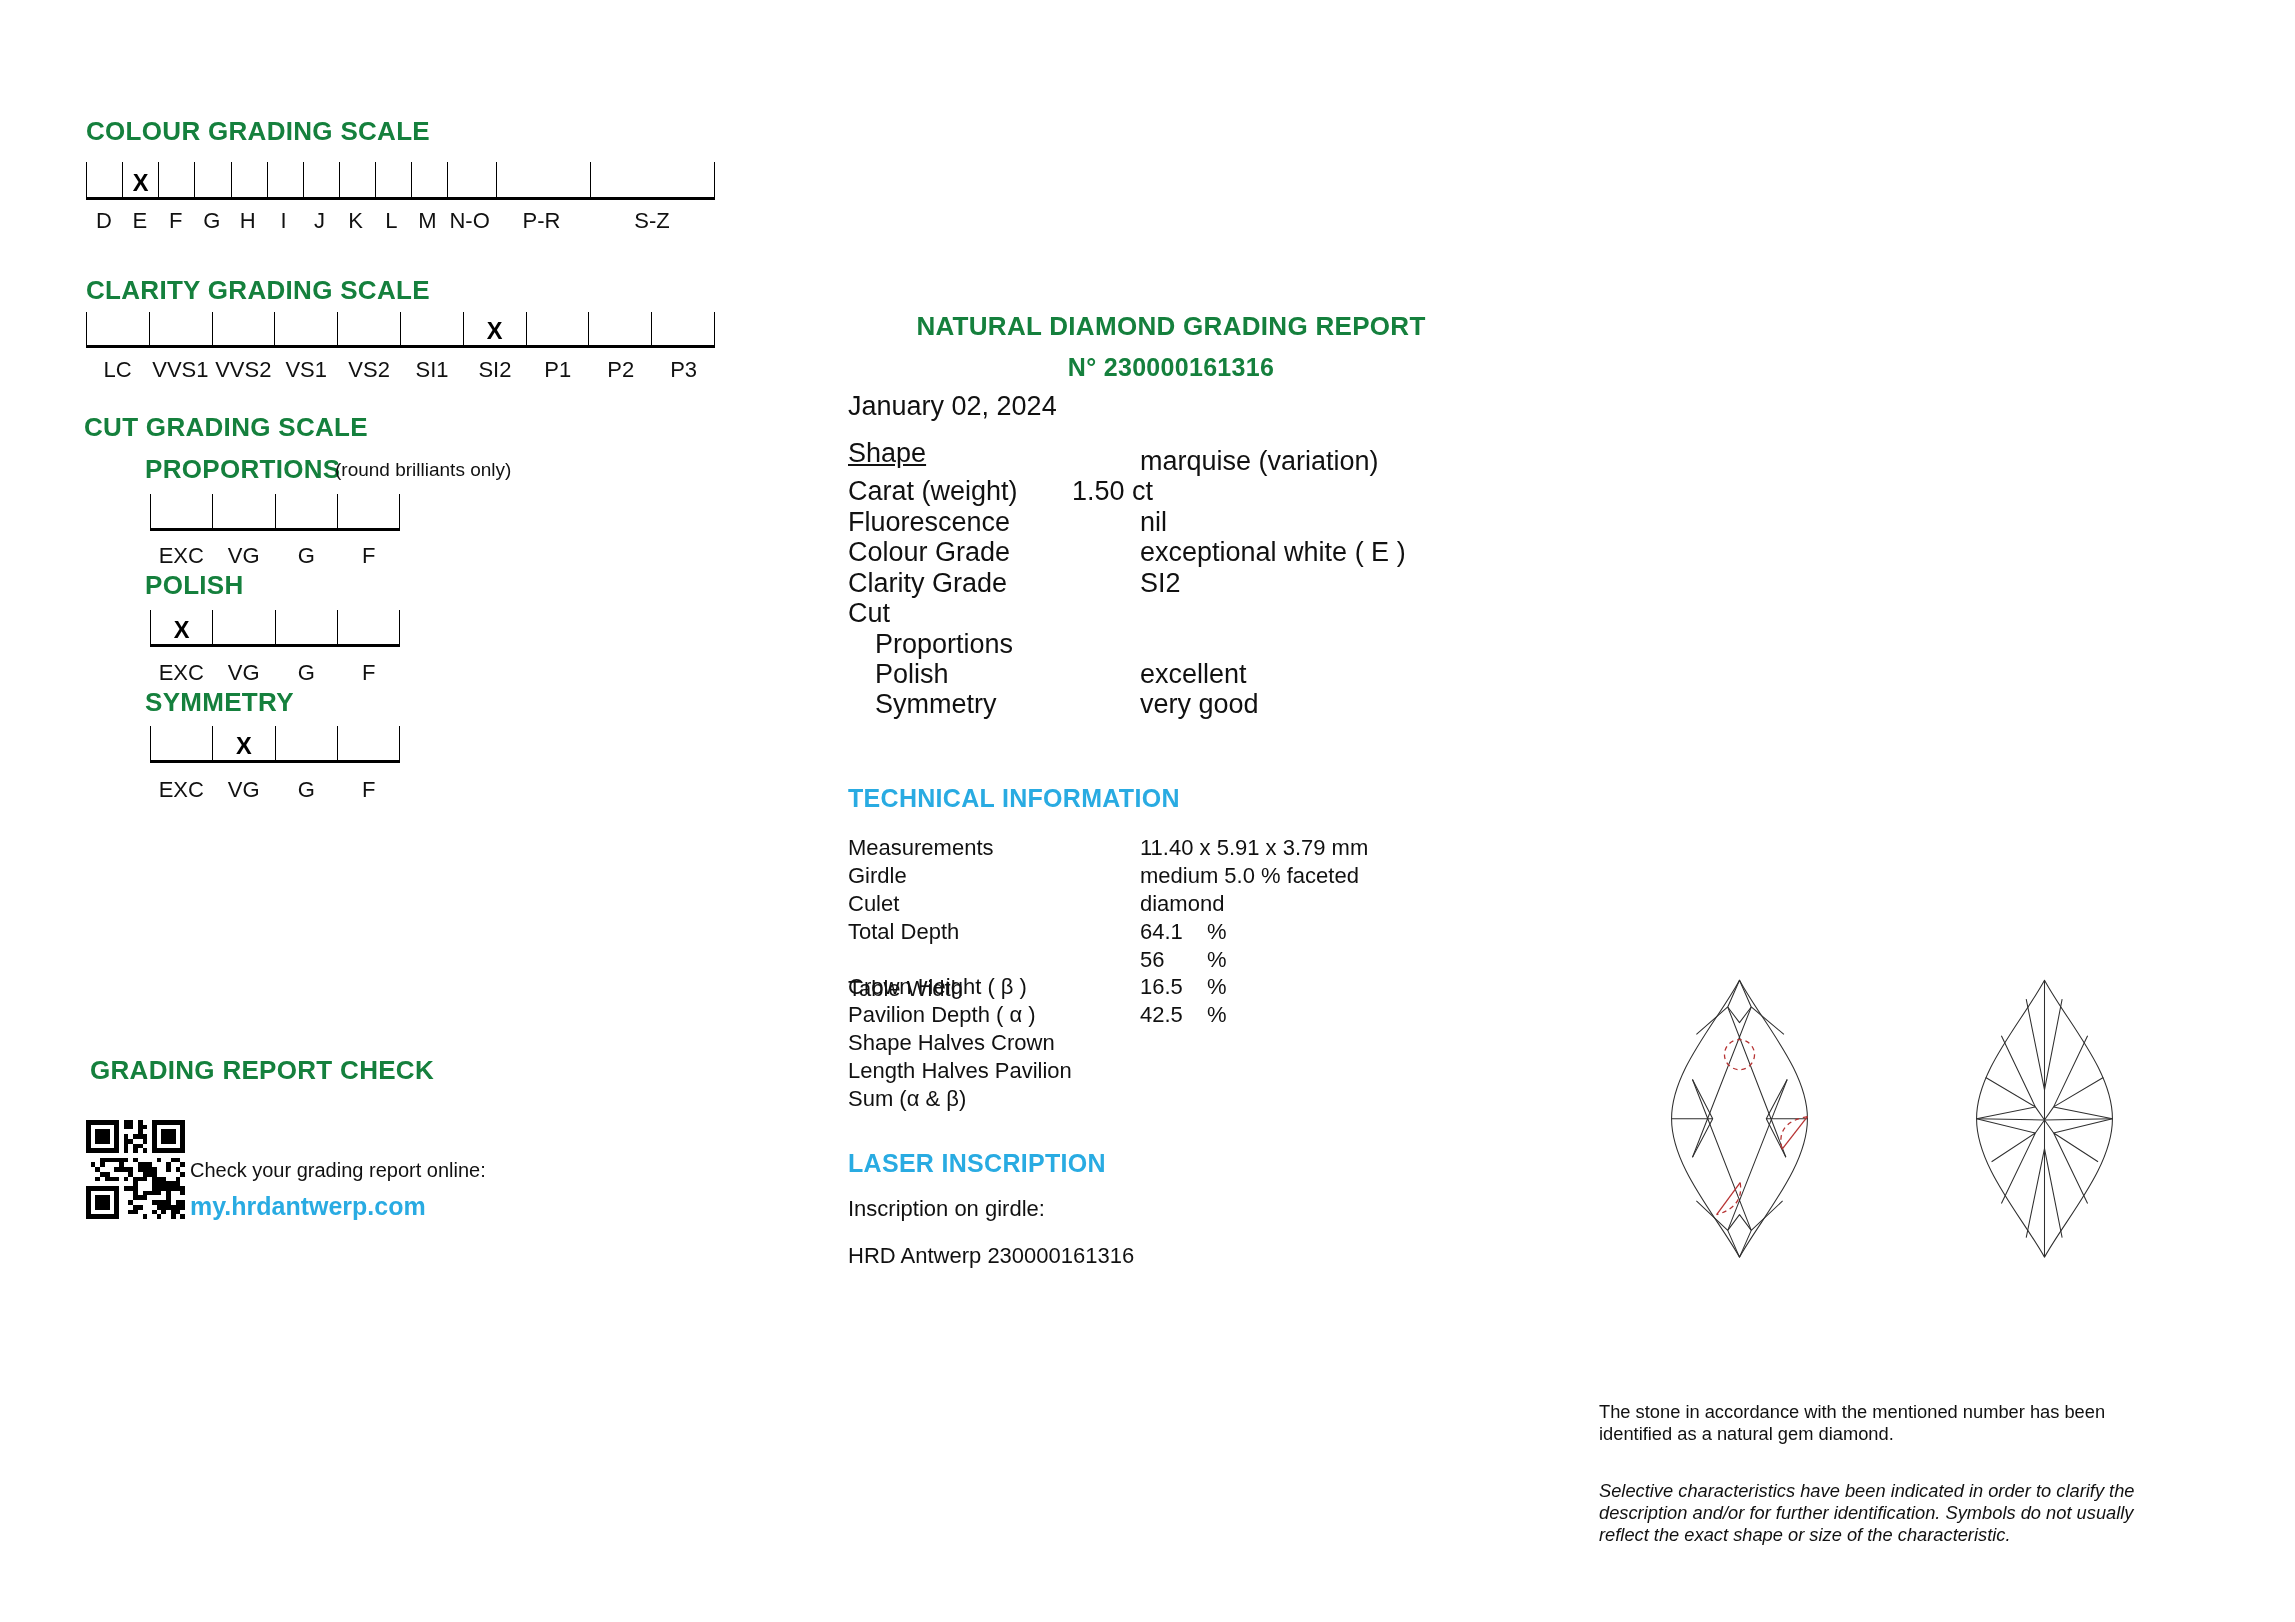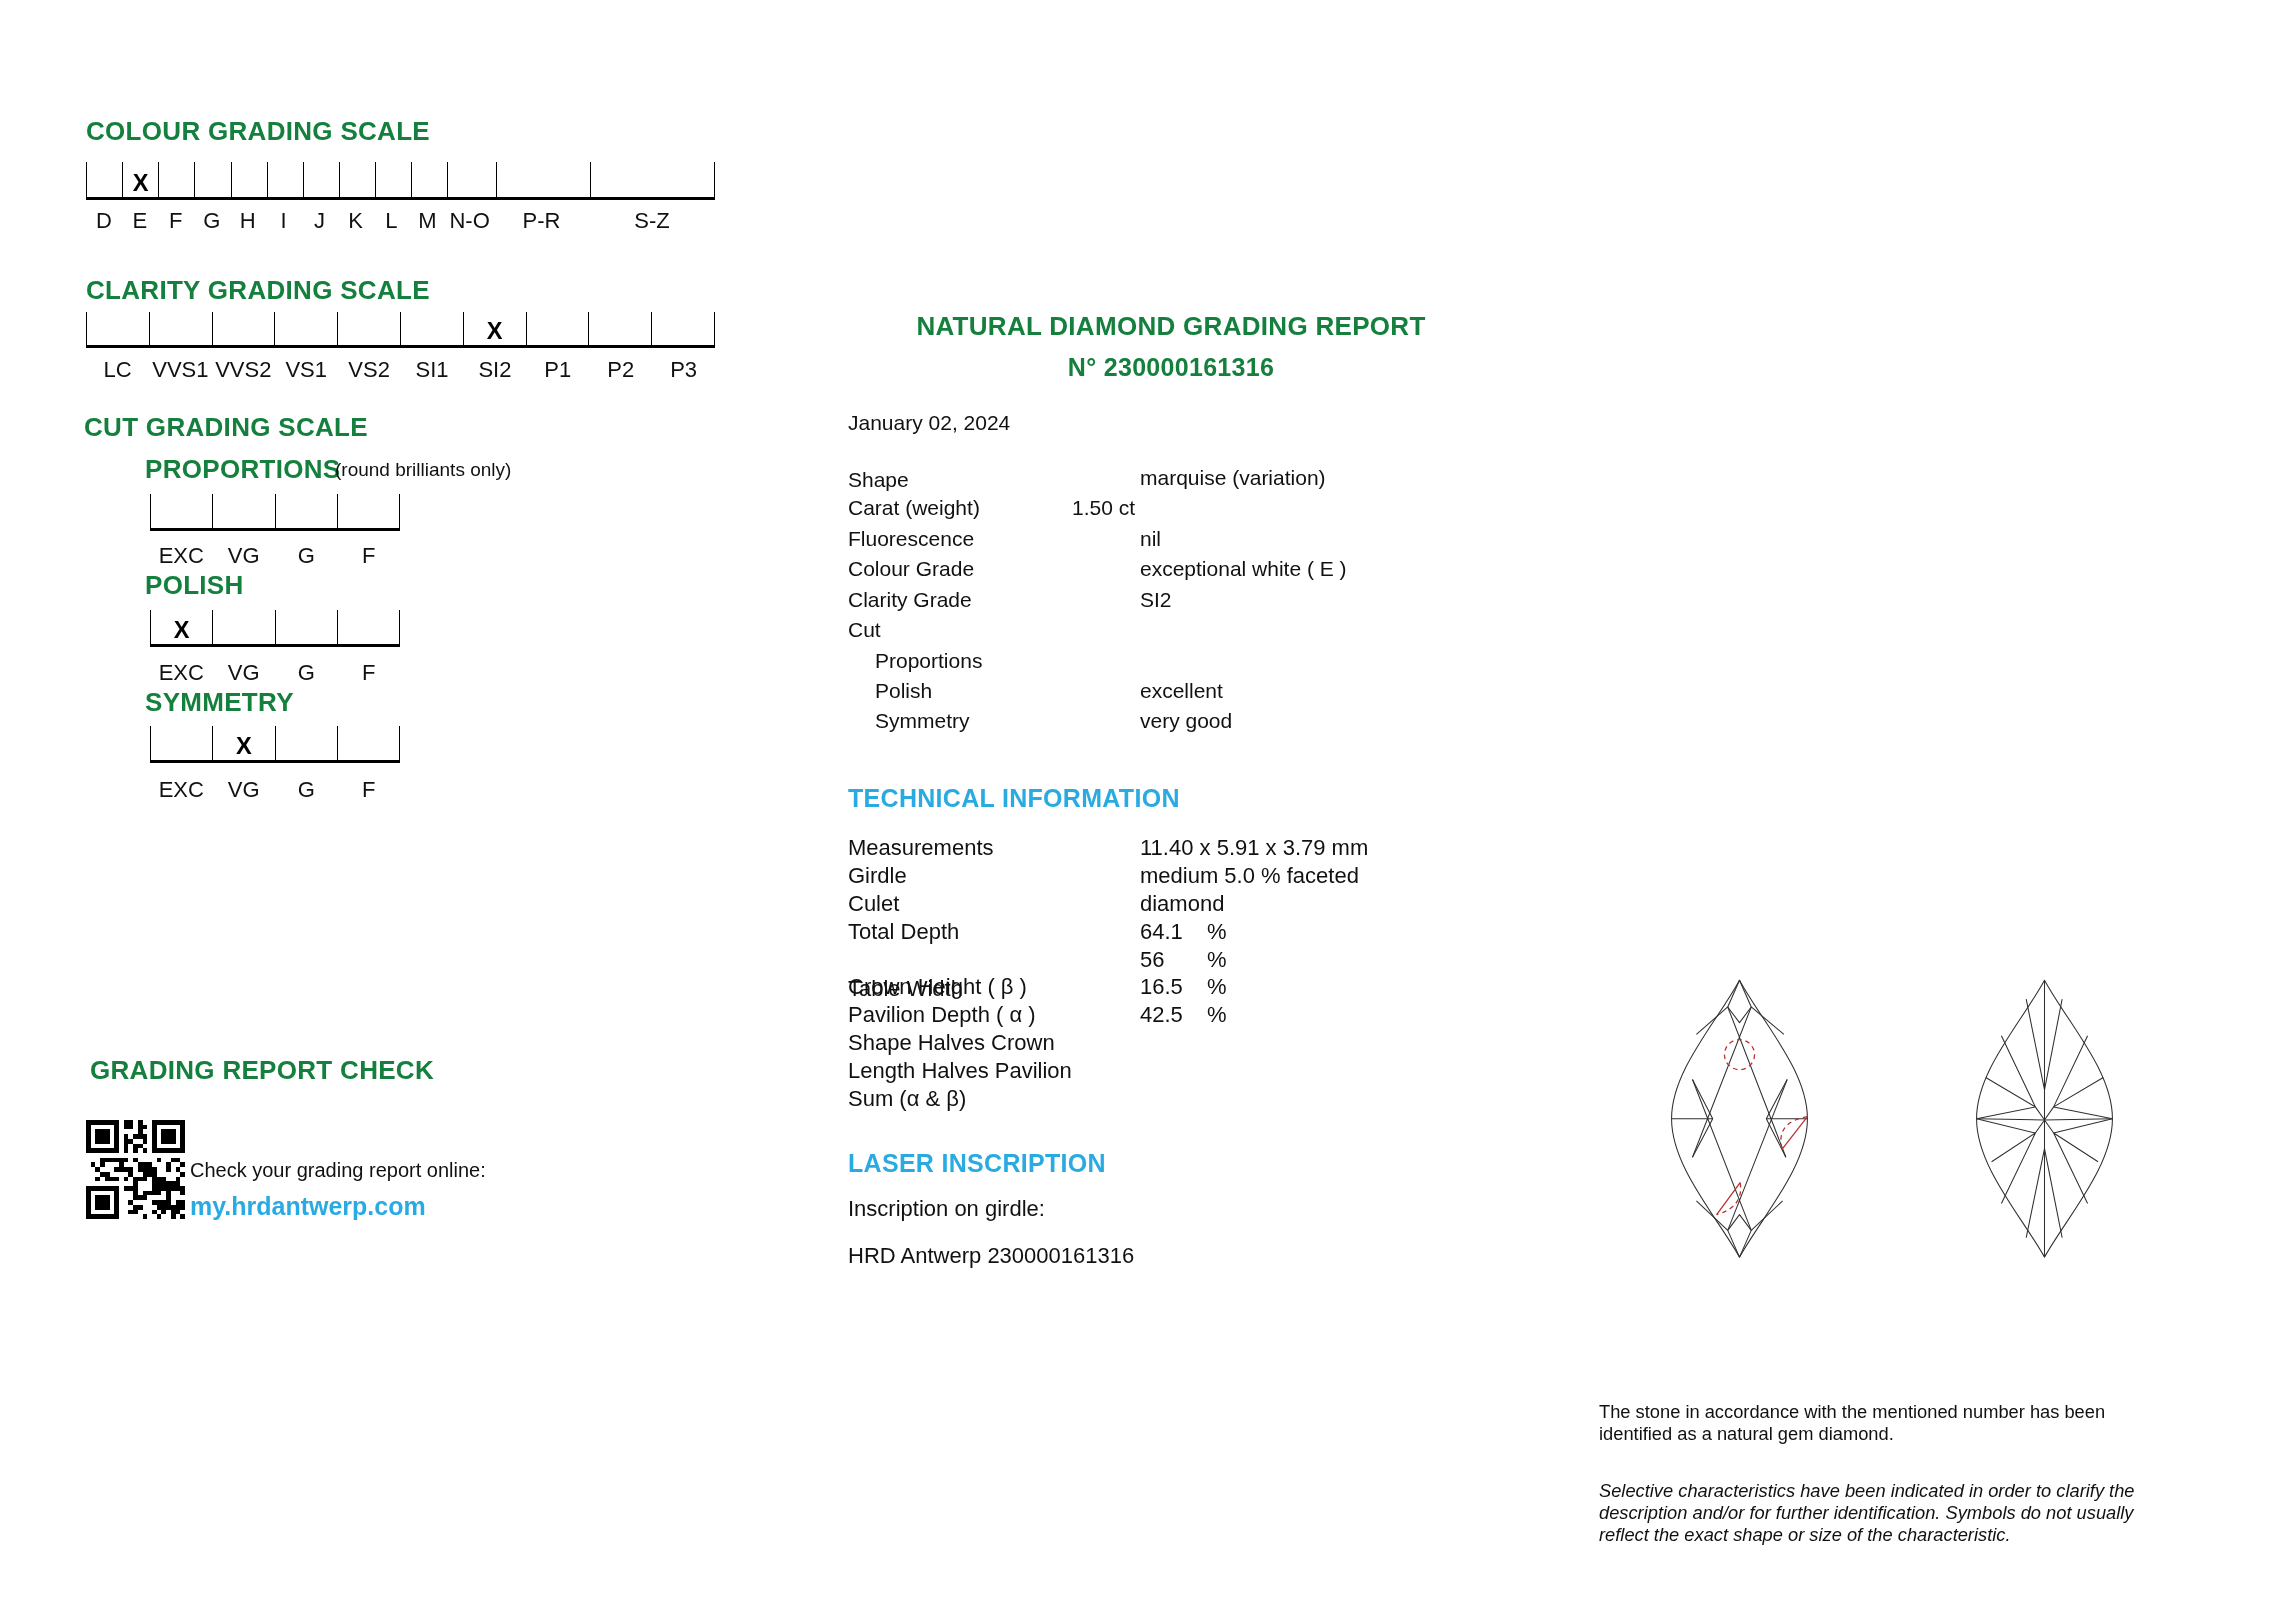--- a/index.html
+++ b/index.html
@@ -7,21 +7,21 @@
     position:relative;
     width:2295px;height:1622px;
     background:#ffffff;
     font-family:"Liberation Sans", sans-serif;
     color:#111;
     overflow:hidden;
   }
   .abs{position:absolute;}
   .h-blue{color:#15803d;font-weight:bold;font-size:26px;letter-spacing:0.3px;white-space:nowrap;}
   .h-blue-r{color:#29ABE2;font-weight:bold;font-size:25px;letter-spacing:0.3px;white-space:nowrap;}
-  .body-text{font-size:21px;white-space:nowrap;margin-top:20px;}
+  .body-text{font-size:27px;white-space:nowrap;}
   .tech-text{font-size:22px;white-space:nowrap;}
   .small-note{font-size:19px;color:#111;font-weight:normal;white-space:nowrap;}
   .center-line{width:100%;text-align:center;}
   
   .ruler{display:flex;align-items:stretch;border-bottom:3.3px solid #000;box-sizing:border-box;}
   .ruler .cell{position:relative;border-left:1.3px solid #000;}
   .ruler .cell:last-child{border-right:1.3px solid #000;}
   .ruler .mark{
     position:absolute;left:0;right:0;bottom:1.3px;
     text-align:center;font-weight:bold;font-size:23.6px;color:#000;line-height:1;
@@ -429,21 +429,21 @@
   <div class="abs" style="left:1599px;top:1401px;">
     <div class="footer-line">The stone in accordance with the mentioned number has been</div>
     <div class="footer-line">identified as a natural gem diamond.</div>
   </div>
   <div class="abs" style="left:1599px;top:1480px;">
     <div class="footer-line footer-italic">Selective characteristics have been indicated in order to clarify the</div>
     <div class="footer-line footer-italic">description and/or for further identification. Symbols do not usually</div>
     <div class="footer-line footer-italic">reflect the exact shape or size of the characteristic.</div>
   </div>
 
-<span class="abs body-text" style="left: 848px; top: 448px;">Shape</span>
+<span class="abs body-text" style="left: 848px; top: 438px; text-decoration: underline;">Shape</span>
     <span class="abs body-text" style="left: 1140px; top: 446px;">marquise (variation)</span>
     <span class="abs body-text" style="left: 848px; top: 476px;">Carat (weight)</span>
     <span class="abs body-text" style="left: 1072px; top: 476px;">1.50 ct</span>
     <span class="abs body-text" style="left: 848px; top: 507px;">Fluorescence</span>
     <span class="abs body-text" style="left: 1140px; top: 507px;">nil</span>
     <span class="abs body-text" style="left: 848px; top: 537px;">Colour Grade</span>
     <span class="abs body-text" style="left: 1140px; top: 537px;">exceptional white ( E )</span>
     <span class="abs body-text" style="left: 848px; top: 568px;">Clarity Grade</span>
     <span class="abs body-text" style="left: 1140px; top: 568px;">SI2</span>
     <span class="abs body-text" style="left: 848px; top: 598px;">Cut</span>

